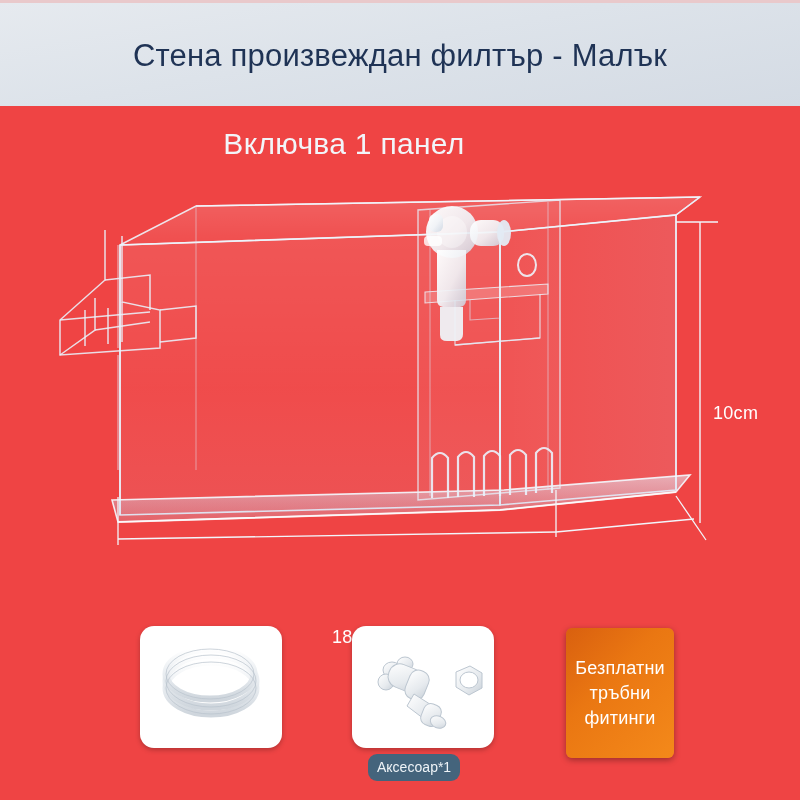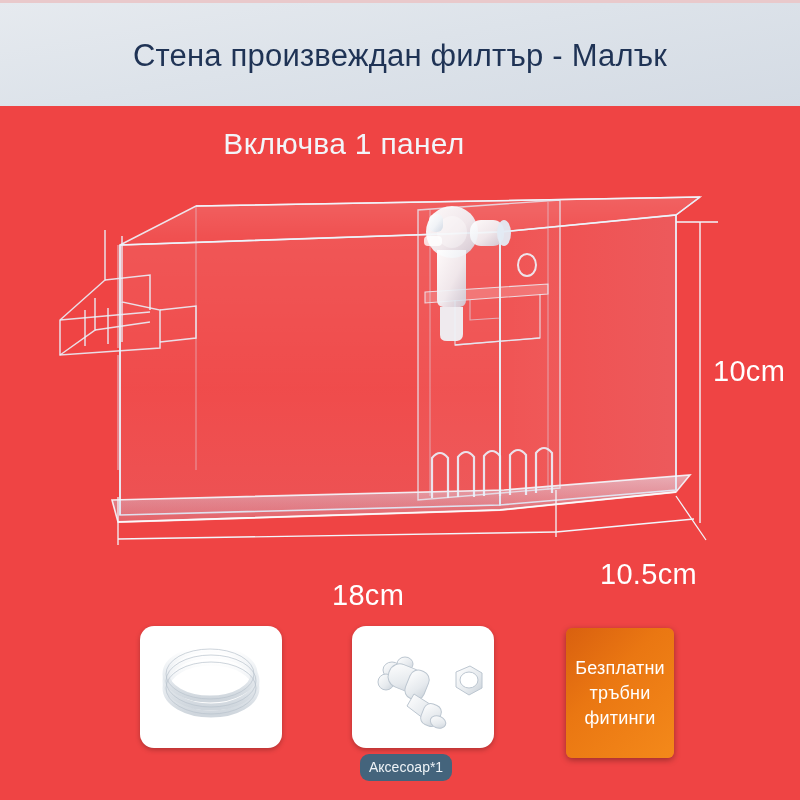--- a/index.html
+++ b/index.html
@@ -61,23 +61,24 @@
     top: 170px;
     width: 800px;
     height: 430px;
   }
   .illustration svg { display: block; }
 
   
   .dim-label {
     position: absolute;
     color: #ffffff;
-    font-size: 29px;
+    font-size: 18px;
     letter-spacing: 0.3px;
     white-space: nowrap;
+    margin-top: 48px;
   }
   .dim-width  { left: 332px; top: 579px; }
   .dim-depth  { left: 600px; top: 558px; }
   .dim-height { left: 713px; top: 355px; }
 
   
   .accessories {
     position: absolute;
     left: 0;
     top: 618px;
@@ -107,21 +108,21 @@
     border-radius: 9px;
     font-size: 14px;
     line-height: 17px;
     text-align: center;
     padding: 5px 9px;
     display: table;
     max-width: 142px;
     white-space: pre-line;
   }
   .acc-item.item-0 .acc-caption { margin-left: 2px; }
-  .acc-item.item-1 .acc-caption { margin-left: 8px; }
+  .acc-item.item-1 .acc-caption { margin-left: 16px; }
 
   .badge {
     position: absolute;
     left: 566px;
     top: 10px;
     width: 108px;
     height: 130px;
     border-radius: 6px;
     background: linear-gradient(135deg, #d9600f 0%, #ea7712 40%, #f4891a 100%);
     box-shadow: 0 2px 6px rgba(0,0,0,0.35);
@@ -259,21 +260,20 @@
     <polyline points="118,539 556,532" fill="none" stroke="#f2f6fb" stroke-width="1.4"></polyline>
 
     <polyline points="556,532 694,519" fill="none" stroke="#f2f6fb" stroke-width="1.4"></polyline>
     <polyline points="676,496 706,540" fill="none" stroke="#f2f6fb" stroke-width="1.3"></polyline>
 
     <polyline points="700,222 700,523" fill="none" stroke="#f2f6fb" stroke-width="1.4"></polyline>
     <polyline points="676,222 718,222" fill="none" stroke="#f2f6fb" stroke-width="1.3"></polyline>
   </svg>
 
   <div class="dim-label dim-width">18cm</div>
-  <div class="dim-label dim-depth">10.5cm</div>
   <div class="dim-label dim-height">10cm</div>
 
   <div class="accessories">
 
     <div class="acc-item item-0">
       <div class="acc-card">
         <svg width="142" height="122" viewBox="0 0 142 122" xmlns="http://www.w3.org/2000/svg">
           <defs>
             <linearGradient id="tubeG" x1="0" y1="0" x2="0" y2="1">
               <stop offset="0%" stop-color="#ffffff"></stop>

